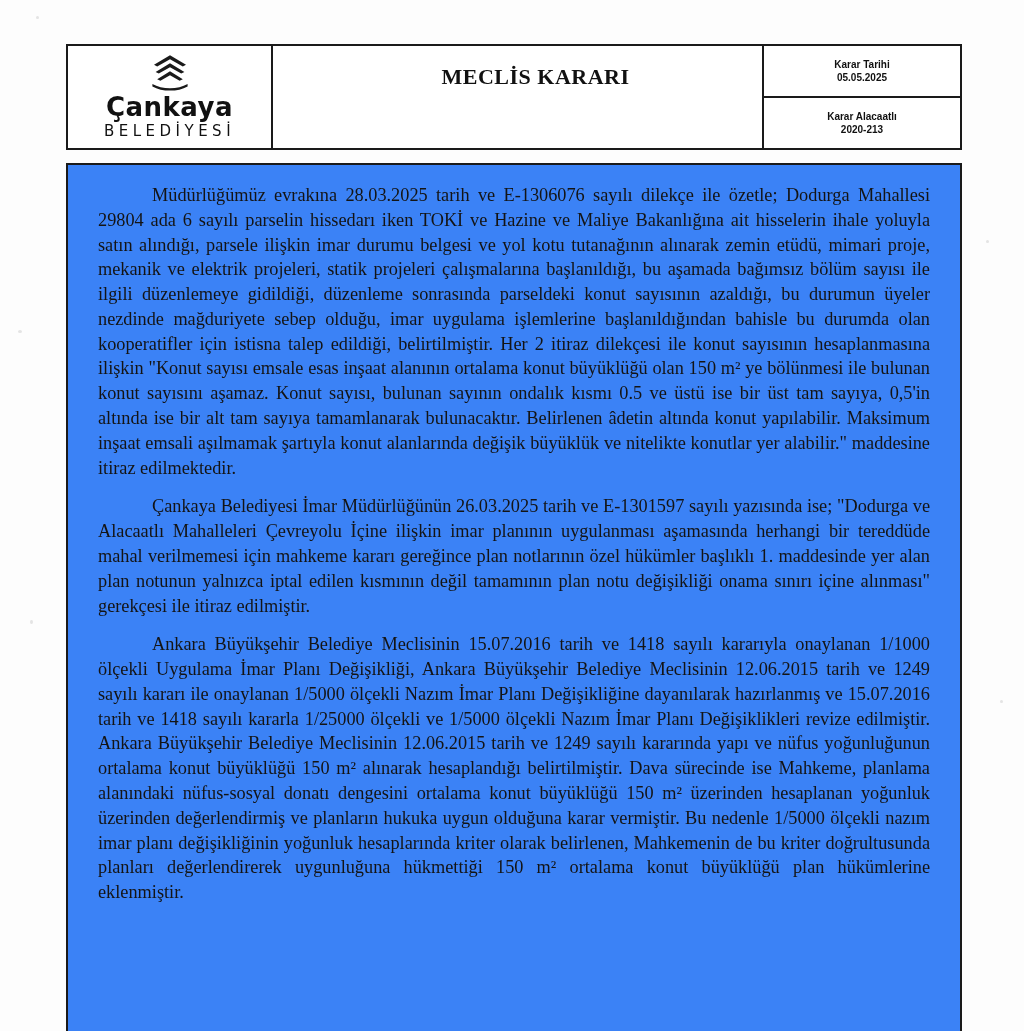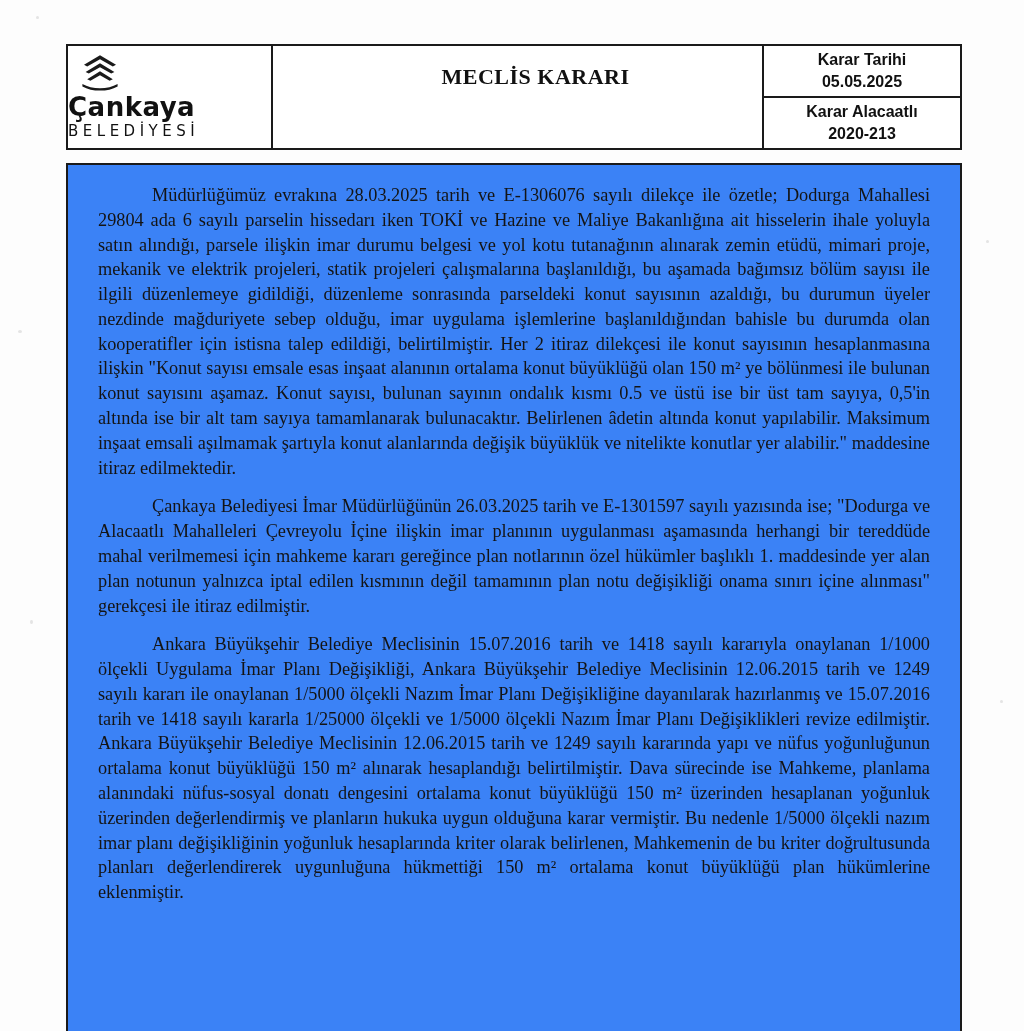--- a/index.html
+++ b/index.html
@@ -33,20 +33,21 @@
     display: flex;
     box-sizing: border-box;
     background: #ffffff;
   }
   .hdr-logo {
     width: 205px;
     border-right: 2px solid #1a1a1a;
     box-sizing: border-box;
     display: flex;
     flex-direction: column;
+    align-items: center;
     justify-content: center;
     padding: 6px 0 8px 0;
   }
   .logo-mark {
     width: 64px;
     height: 40px;
     margin-bottom: 2px;
   }
   .logo-word {
     font-family: "DejaVu Sans", sans-serif;
@@ -106,21 +107,21 @@
     flex-direction: column;
   }
   .hdr-cell {
     flex: 1;
     display: flex;
     flex-direction: column;
     align-items: center;
     justify-content: center;
     font-family: "Liberation Sans", sans-serif;
     font-weight: bold;
-    font-size: 16px;
+    font-size: 10px;
     line-height: 1.35;
     box-sizing: border-box;
   }
   .hdr-cell.top {
     height: 52px;
     border-bottom: 2px solid #1a1a1a;
   }
   .hdr-cell.bot {
     height: 62px;
   }

